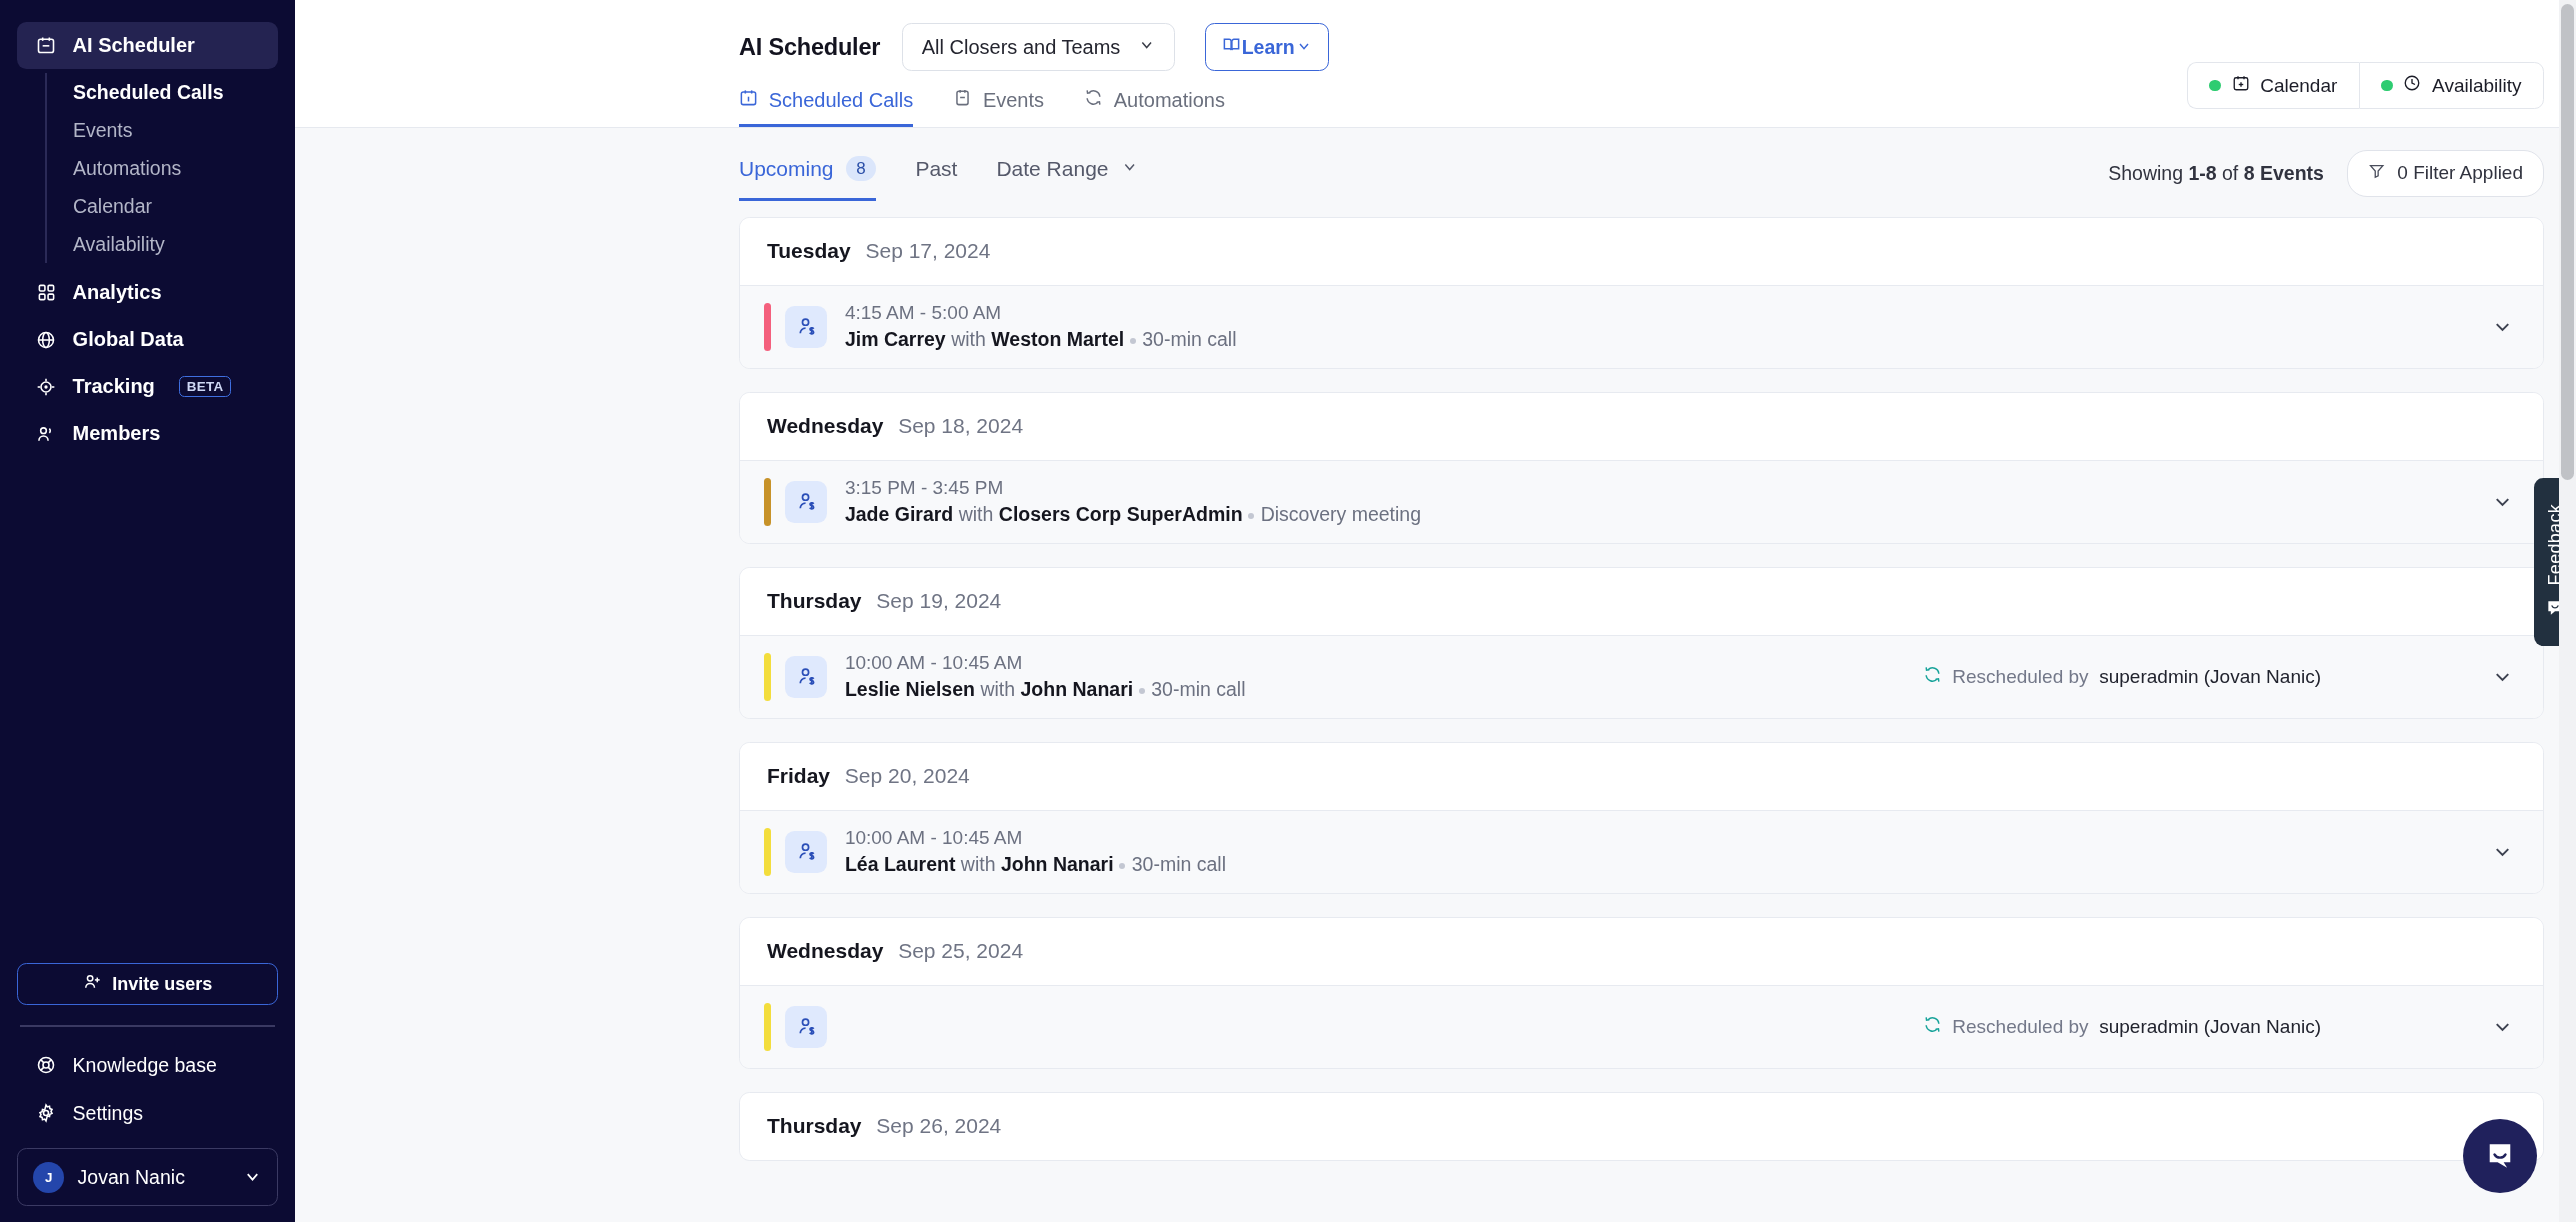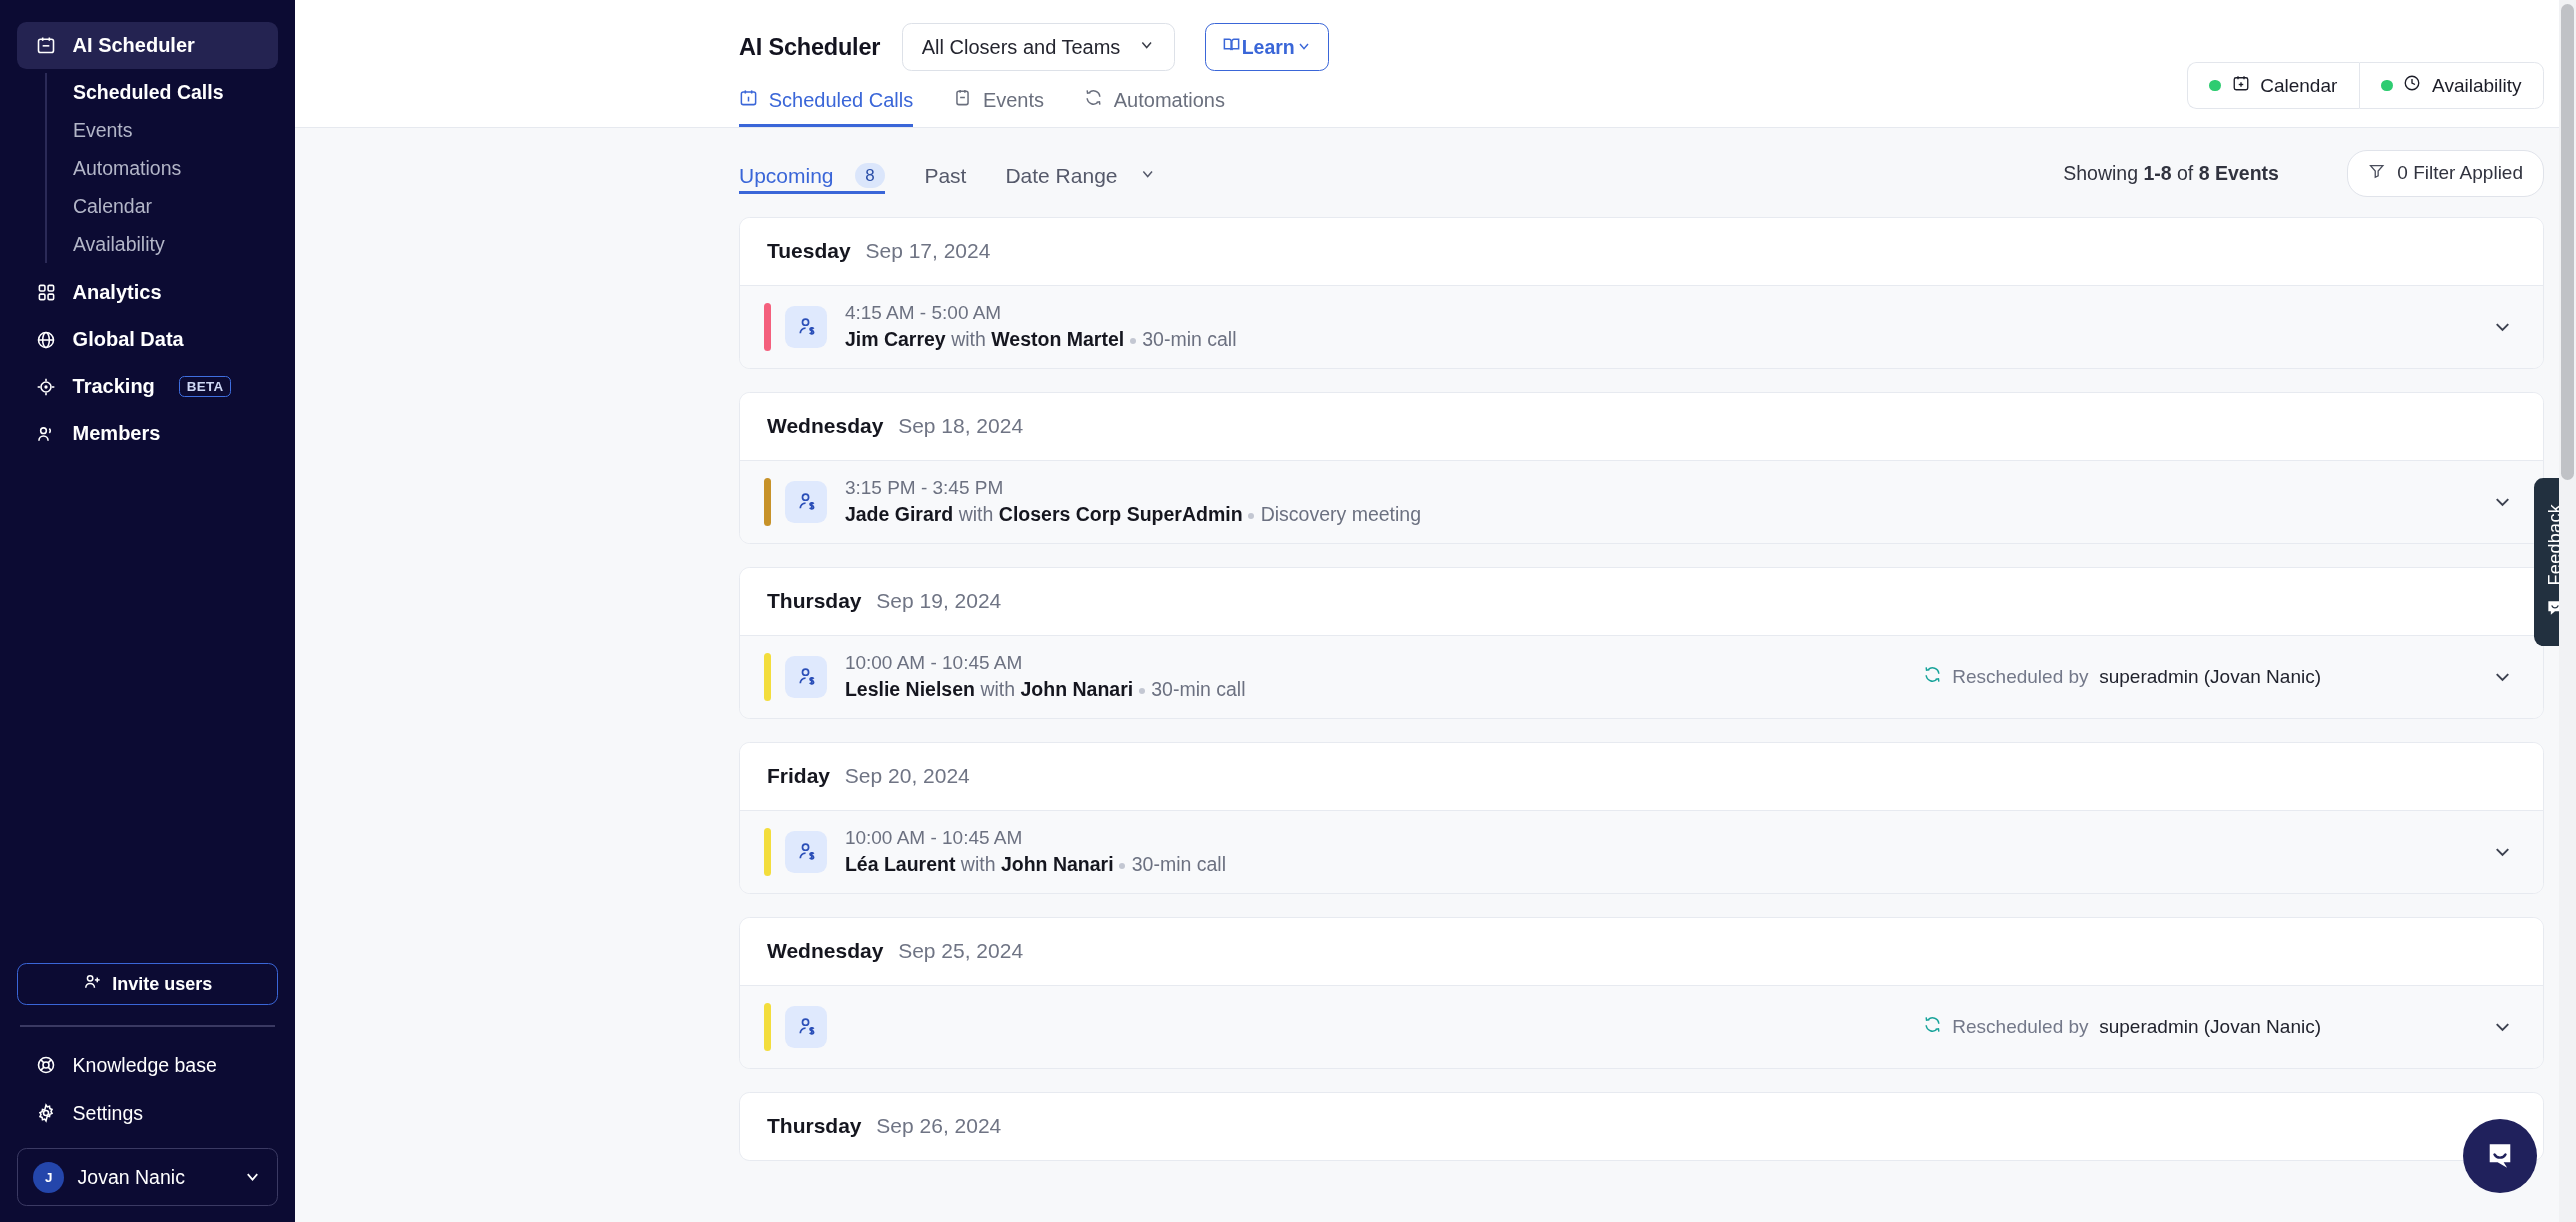--- a/index.html
+++ b/index.html
@@ -125,39 +125,39 @@
     font-size: 20px; color: #6a6f7d; padding-bottom: 12px;
     border-bottom: 3.4px solid transparent; cursor: pointer;
   }
   .tab.active { color: #3a66d8; font-weight: 500; border-bottom-color: #3a66d8; }
 
   .filter-row {
     display: flex; align-items: center;
     padding: 27px 32px 0 444px; height: 74px; position: relative;
   }
   .ftab {
-    display: flex; align-items: center; gap: 21px;
-    font-size: 21px; color: #55596a; padding-bottom: 3px; margin-right: 39px;
+    display: flex; align-items: center; gap: 12px;
+    font-size: 21px; color: #55596a; padding-bottom: 17px; margin-right: 39px;
     border-bottom: 3.4px solid transparent; cursor: pointer;
   }
   .ftab.active { color: #3a66d8; border-bottom-color: #3a66d8; }
   .pillcount {
     background: #dbe6fb; color: #2b4fa8; border-radius: 670px;
     font-size: 17px; padding: 2.7px 10.7px; font-weight: 500;
   }
   .filter-right {
     margin-left: auto; display: flex; align-items: center; gap: 23px;
     padding-bottom: 10.7px;
   }
   .showing { font-size: 19.5px; color: #31333f; }
   .showing b { font-weight: 700; }
   .filter-btn {
     height: 47px; border: 1.3px solid #e0e3ea; border-radius: 20px; background: #fff;
     display: flex; align-items: center; gap: 12px; padding: 0 20px;
-    font-size: 19px; color: #31333f; cursor: pointer; margin-left: 45px;
+    font-size: 19px; color: #31333f; cursor: pointer;
   }
 
   
   .list { padding: 14.8px 32px 0 444px; }
   .daygroup {
     background: #ffffff; border: 1.3px solid #e7eaf0; border-radius: 10.7px;
     margin-bottom: 23px; overflow: hidden;
   }
   .day-head {
     height: 67px; display: flex; align-items: center; gap: 14.8px;

